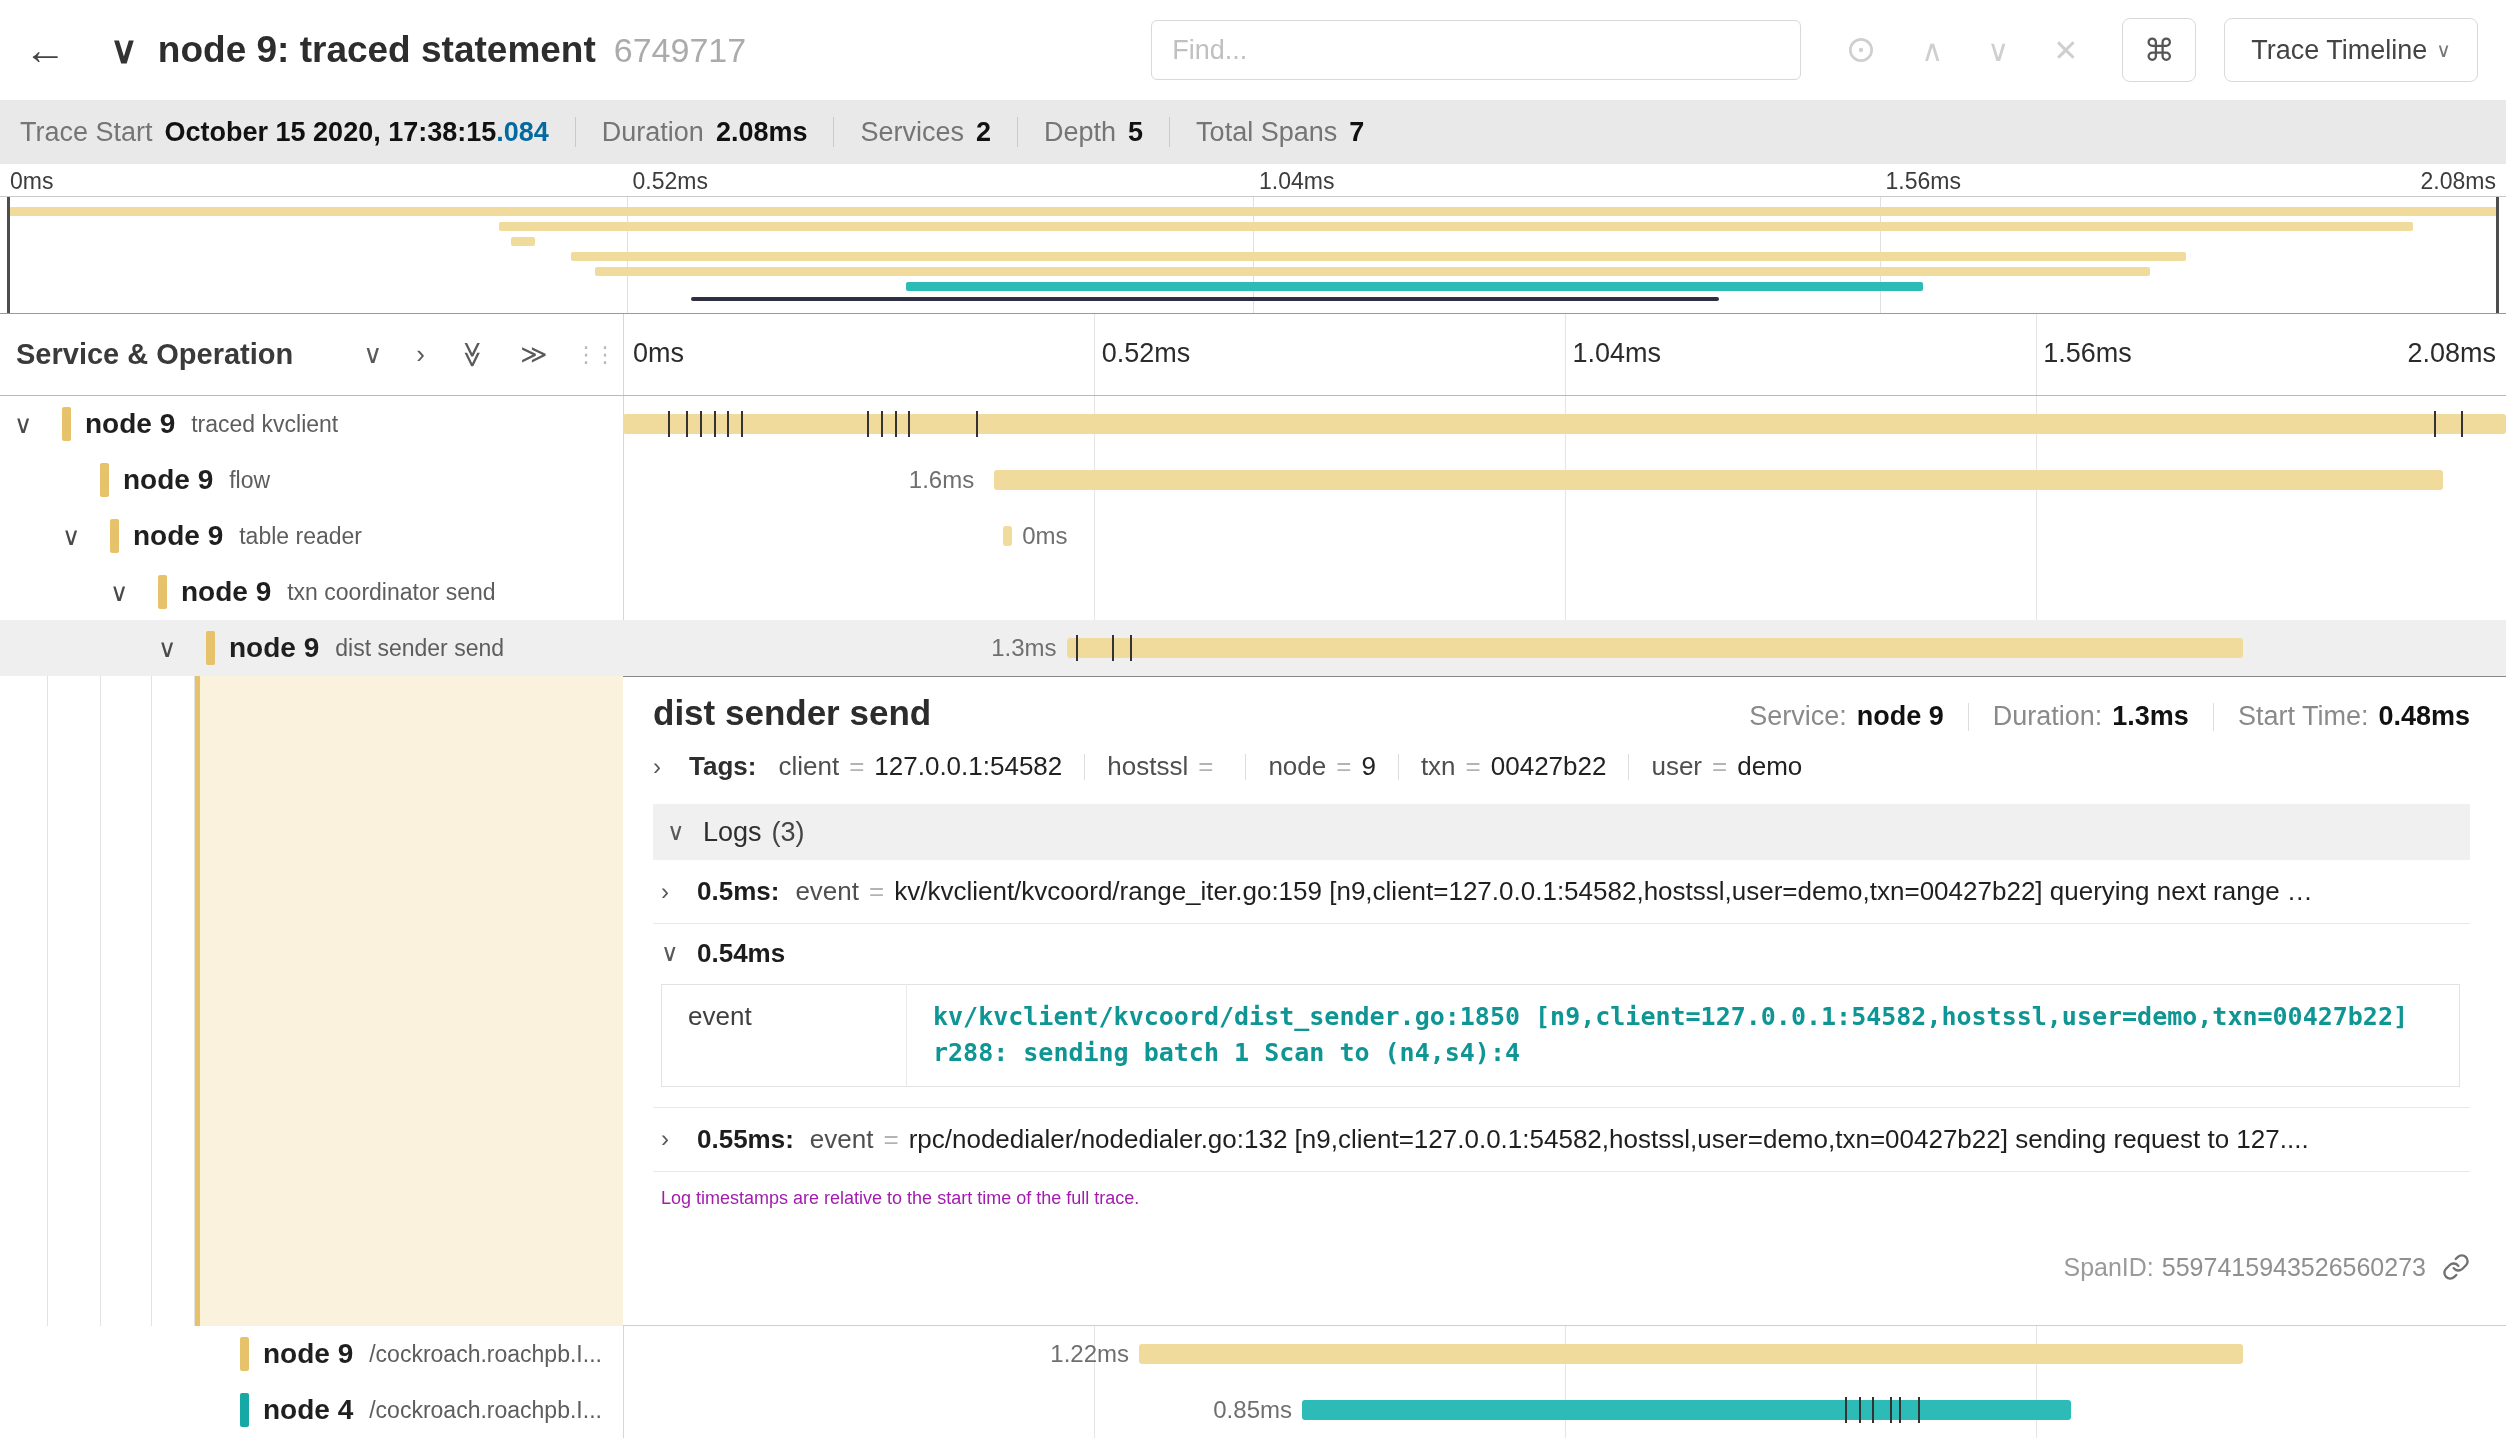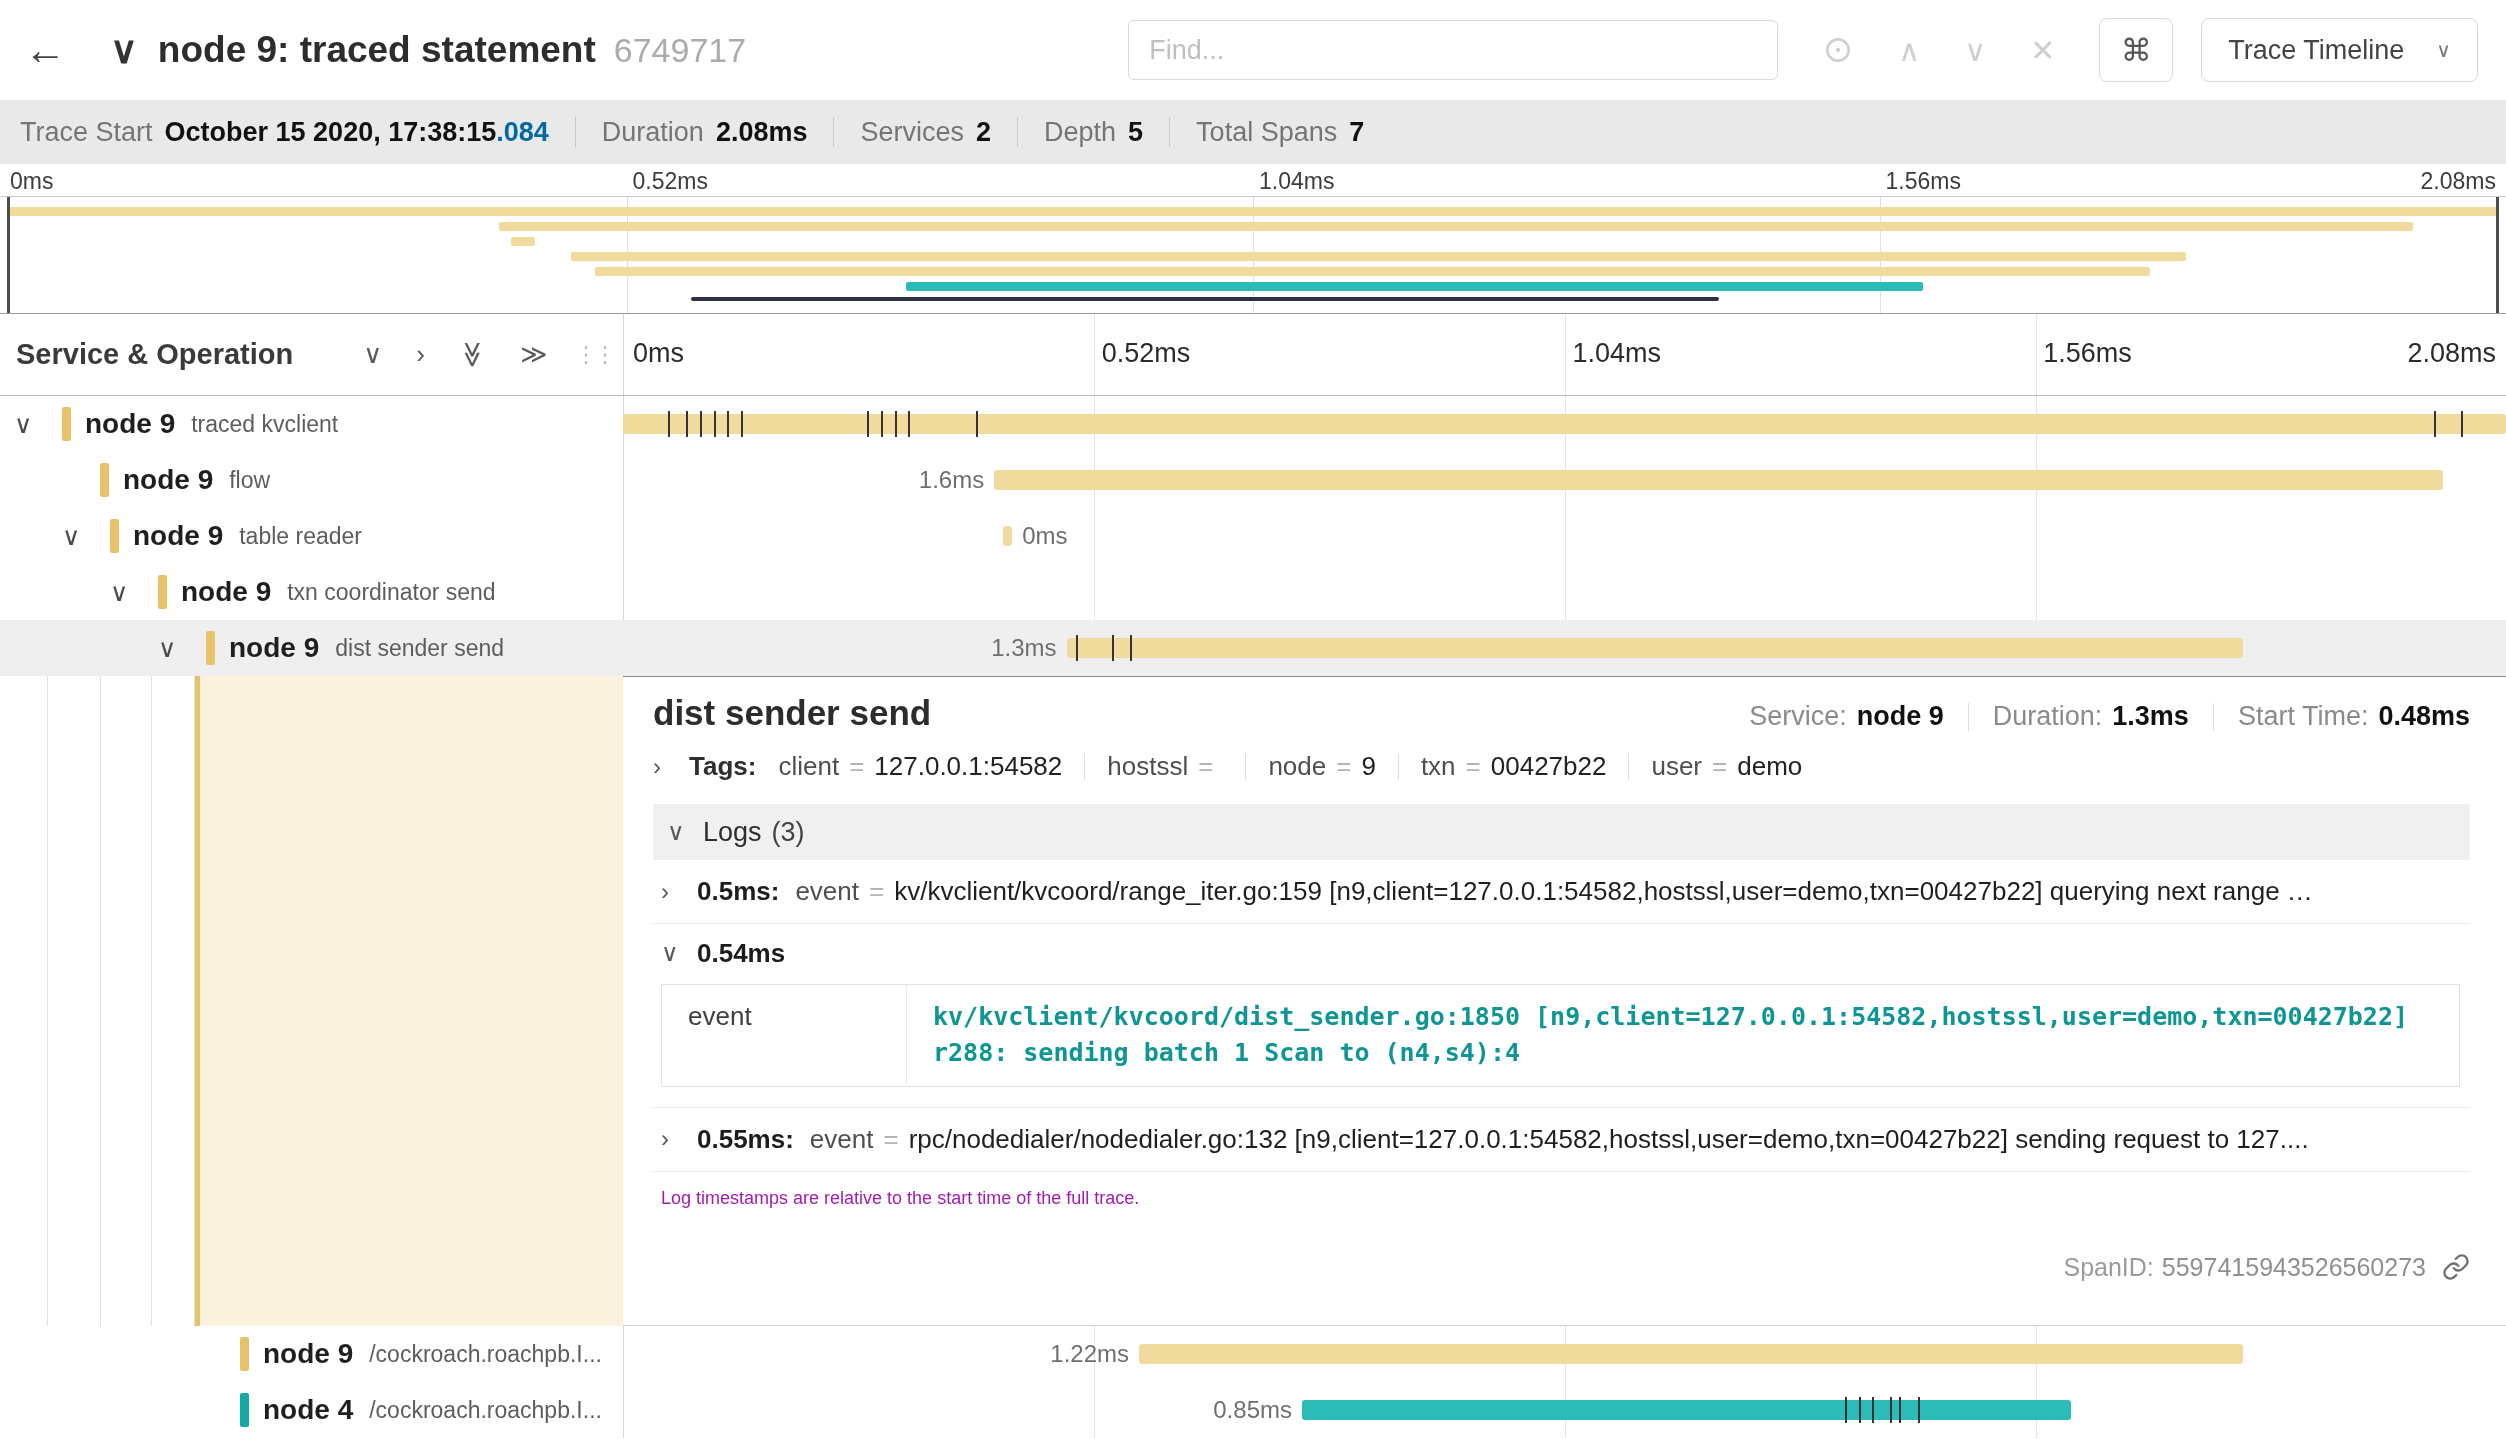--- a/index.html
+++ b/index.html
@@ -16,21 +16,21 @@
   .trace-title { font-size: 37px; font-weight: 600; color: #2d2d2d; white-space: nowrap; }
   .trace-id { font-size: 34px; font-weight: 400; color: #ababab; margin-left: 18px; }
   .hdr-spacer { flex: 1; }
   .find-input { width: 650px; height: 60px; border: 1px solid #d9d9d9; border-radius: 6px;
     padding: 0 20px; font-size: 27px; color: #333; font-family: "Liberation Sans", sans-serif; outline: none; }
   .find-input::placeholder { color: #c0c0c0; }
   .hdr-icon { margin-left: 44px; color: #cfcfcf; font-size: 30px; display: inline-flex; align-items: center; cursor: default; }
   .cmd-btn { margin-left: 44px; width: 74px; height: 64px; border: 1px solid #d9d9d9; border-radius: 8px;
     display: flex; align-items: center; justify-content: center; font-size: 31px; color: #555; background: #fff; cursor: pointer; }
   .view-btn { margin-left: 28px; height: 64px; border: 1px solid #d9d9d9; border-radius: 8px; padding: 0 26px;
-    display: flex; align-items: center; gap: 32px; font-size: 27px; color: #444; background: #fff; cursor: pointer; white-space: nowrap; }
+    display: flex; align-items: center; gap: 9px; font-size: 27px; color: #444; background: #fff; cursor: pointer; white-space: nowrap; }
   .view-caret { font-size: 20px; color: #777; }
 
   
   .summary { height: 64px; background: #e9e9e9; display: flex; align-items: center; padding: 0 20px; font-size: 27px; }
   .sum-label { color: #757575; margin-right: 12px; white-space: nowrap; }
   .sum-val { color: #111; font-weight: 700; white-space: nowrap; }
   .sum-suffix { color: #0369a1; font-weight: 700; }
   .sum-sep { border-left: 1px solid #c9c9c9; height: 30px; margin: 0 26px; }
 
   
@@ -254,21 +254,21 @@
   </div>
   <div class="tl-row rA">
     <div class="tree-cell">
       <span class="chev"></span>
       <span class="chip tan"></span>
       <span class="svc">node 9</span>
       <span class="op">flow</span>
     </div>
     <div class="bar-cell">
         <div class="span-bar tan" style="left: 19.7115%; width: 76.9231%; min-width: 5px;"></div>
-        <span class="bar-label" style="right: 80.2885%; margin-right: 10px; text-align: center;">1.6ms</span>
+        <span class="bar-label" style="right: 80.2885%; margin-right: 20px; text-align: center;">1.6ms</span>
       </div>
   </div>
   <div class="tl-row rB">
     <div class="tree-cell">
       <span class="chev">∨</span>
       <span class="chip tan"></span>
       <span class="svc">node 9</span>
       <span class="op">table reader</span>
     </div>
     <div class="bar-cell">

